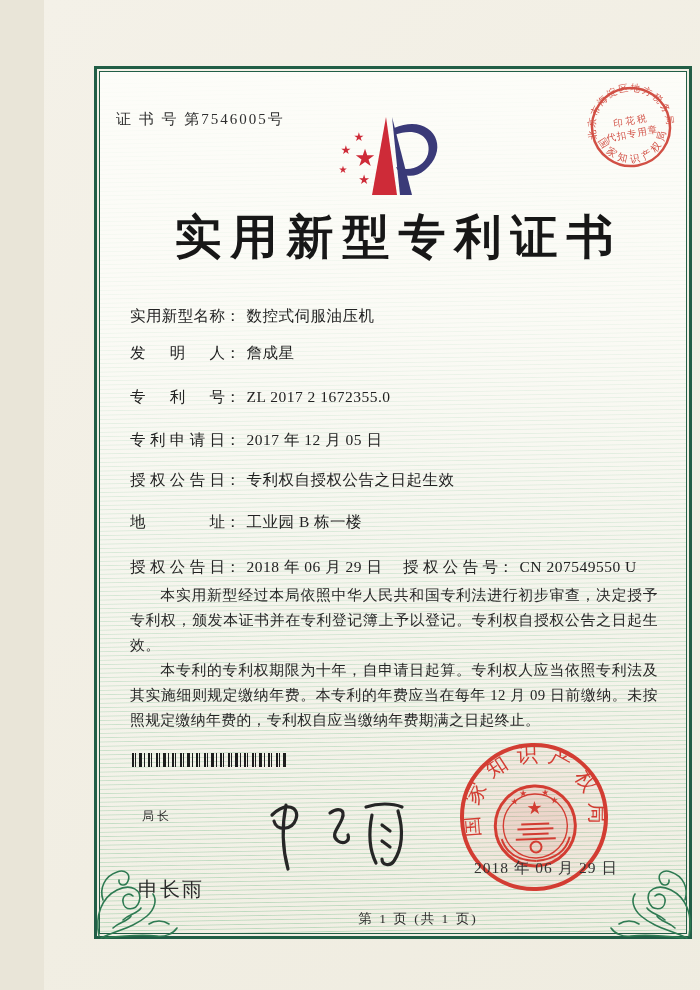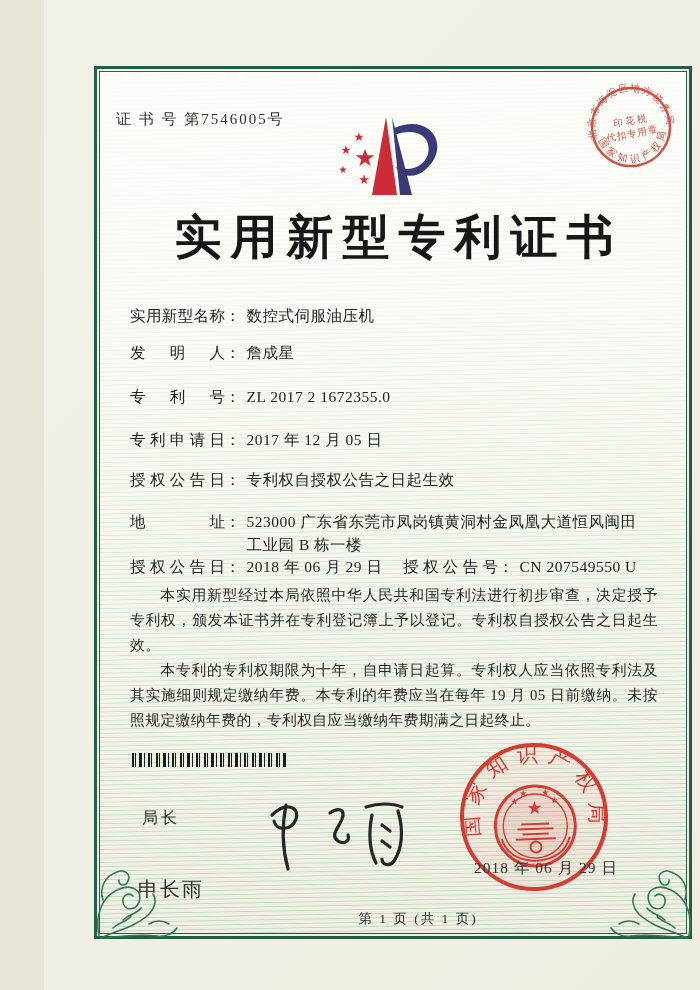--- a/index.html
+++ b/index.html
@@ -67,21 +67,21 @@
     position:absolute;left:88px;top:753px;width:155px;height:14px;z-index:2;
     background:repeating-linear-gradient(90deg,
       #1d1d1d 0 2px, transparent 2px 3px,
       #1d1d1d 3px 4px, transparent 4px 7px,
       #1d1d1d 7px 10px, transparent 10px 12px,
       #1d1d1d 12px 13px, transparent 13px 16px,
       #1d1d1d 16px 18px, transparent 18px 19px,
       #1d1d1d 19px 20px, transparent 20px 24px);
   }
   
-  .sig-title{position:absolute;left:98px;top:808px;font-size:16px;letter-spacing:3px;color:#2b2b2b;z-index:2;}
+  .sig-title{position:absolute;left:98px;top:808px;font-size:12px;letter-spacing:3px;color:#2b2b2b;z-index:2;}
   .sig-name{position:absolute;left:94px;top:876px;font-size:20px;letter-spacing:2px;color:#2b2b2b;z-index:2;}
   .autograph{position:absolute;left:190px;top:785px;z-index:3;}
   
   .seal{position:absolute;left:405px;top:732px;z-index:3;opacity:.95;}
   .seal-date{
     position:absolute;left:430px;top:858px;z-index:4;
     font-size:15.5px;letter-spacing:1px;color:#333;
   }
   
   .footer{
@@ -152,38 +152,37 @@
   </div>
   <div class="field-row" style="top:468px">
     <span class="flabel">授权公告日</span>
       <span class="fcolon">：</span>
     <span class="fvalue">专利权自授权公告之日起生效</span>
   </div>
   <div class="field-row" style="top:510px;white-space:normal;width:528px">
     <span class="flabel" style="flex:0 0 95px">地址</span>
       <span class="fcolon">：</span>
     <span class="fvalue">
-        <span class="vline">523000 广东省东莞市凤岗镇黄洞村金凤凰大道恒风闽田</span>
         <span class="vline">工业园 B 栋一楼</span>
       </span>
   </div>
   <div class="field-row" style="top:555px">
     <span class="flabel">授权公告日</span>
       <span class="fcolon">：</span>
     <span class="fvalue">2018 年 06 月 29 日</span>
   </div>
   <div class="field-row" style="top:555px;left:359px">
     <span class="flabel">授权公告号</span>
       <span class="fcolon">：</span>
     <span class="fvalue">CN 207549550 U</span>
   </div>
 
   <div class="paras">
     <p>本实用新型经过本局依照中华人民共和国专利法进行初步审查，决定授予专利权，颁发本证书并在专利登记簿上予以登记。专利权自授权公告之日起生效。</p>
-    <p>本专利的专利权期限为十年，自申请日起算。专利权人应当依照专利法及其实施细则规定缴纳年费。本专利的年费应当在每年 19 月 05 日前缴纳。未按照规定缴纳年费的，专利权自应当缴纳年费期满之日起终止。</p>
+    <p>本专利的专利权期限为十年，自申请日起算。专利权人应当依照专利法及其实施细则规定缴纳年费。本专利的年费应当在每年 12 月 09 日前缴纳。未按照规定缴纳年费的，专利权自应当缴纳年费期满之日起终止。</p>
   </div>
 
   <div class="barcode"></div>
 
   <div class="sig-title">局长</div>
   <div class="sig-name">申长雨</div>
   <svg class="autograph" width="185" height="95" viewBox="0 0 185 95">
     <g fill="none" stroke="var(--ink)" stroke-width="3.2" stroke-linecap="round" stroke-linejoin="round">
       <path d="M52,20 C48,40 48,62 54,84"></path>
       <path d="M38,30 C52,16 66,22 62,34 C58,46 42,46 40,36"></path>

